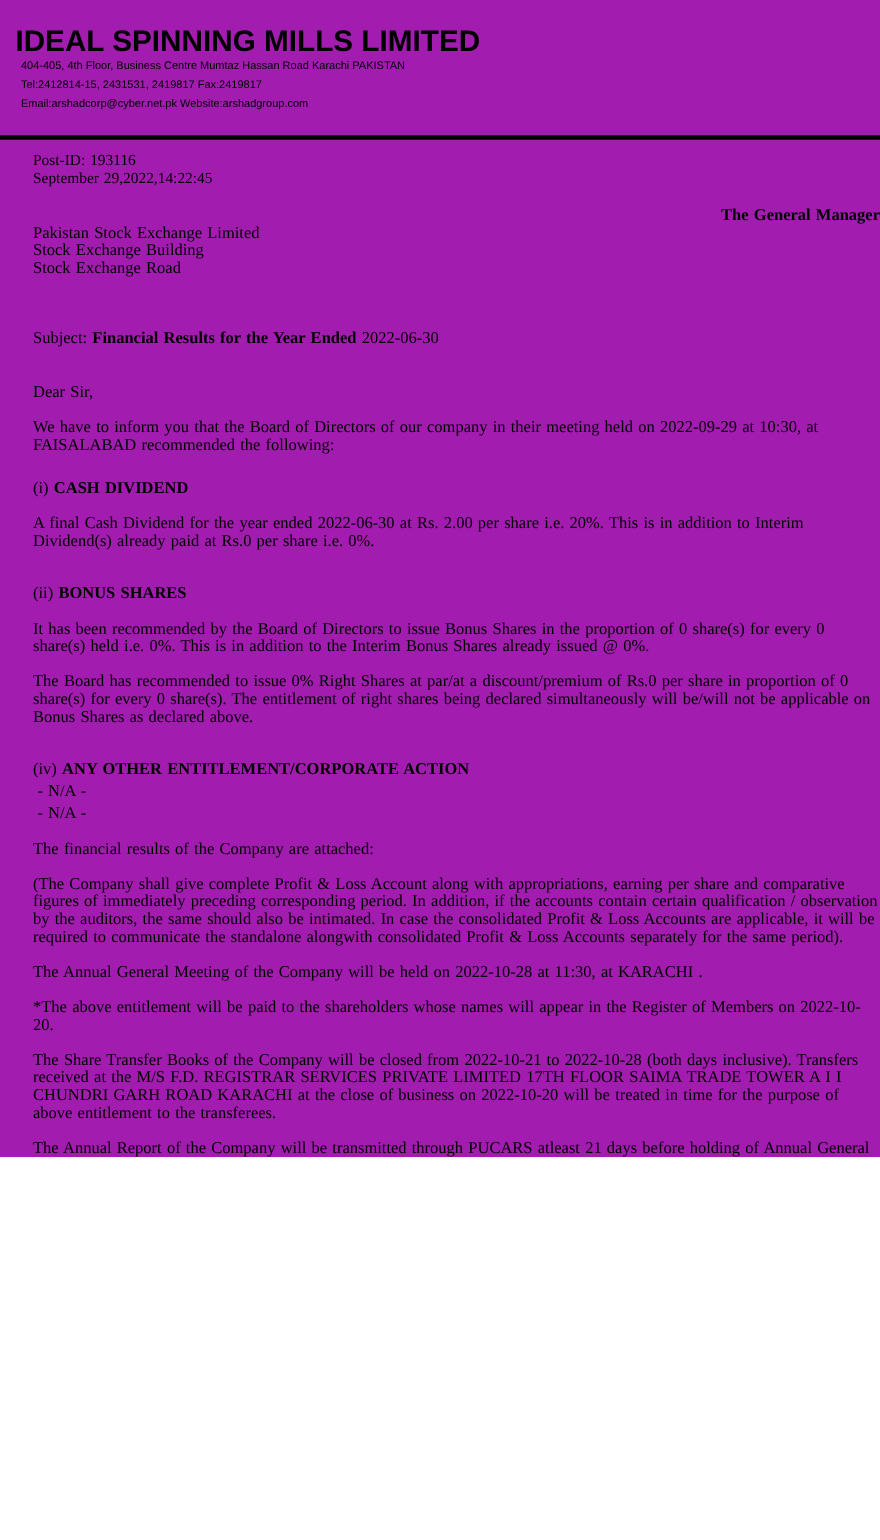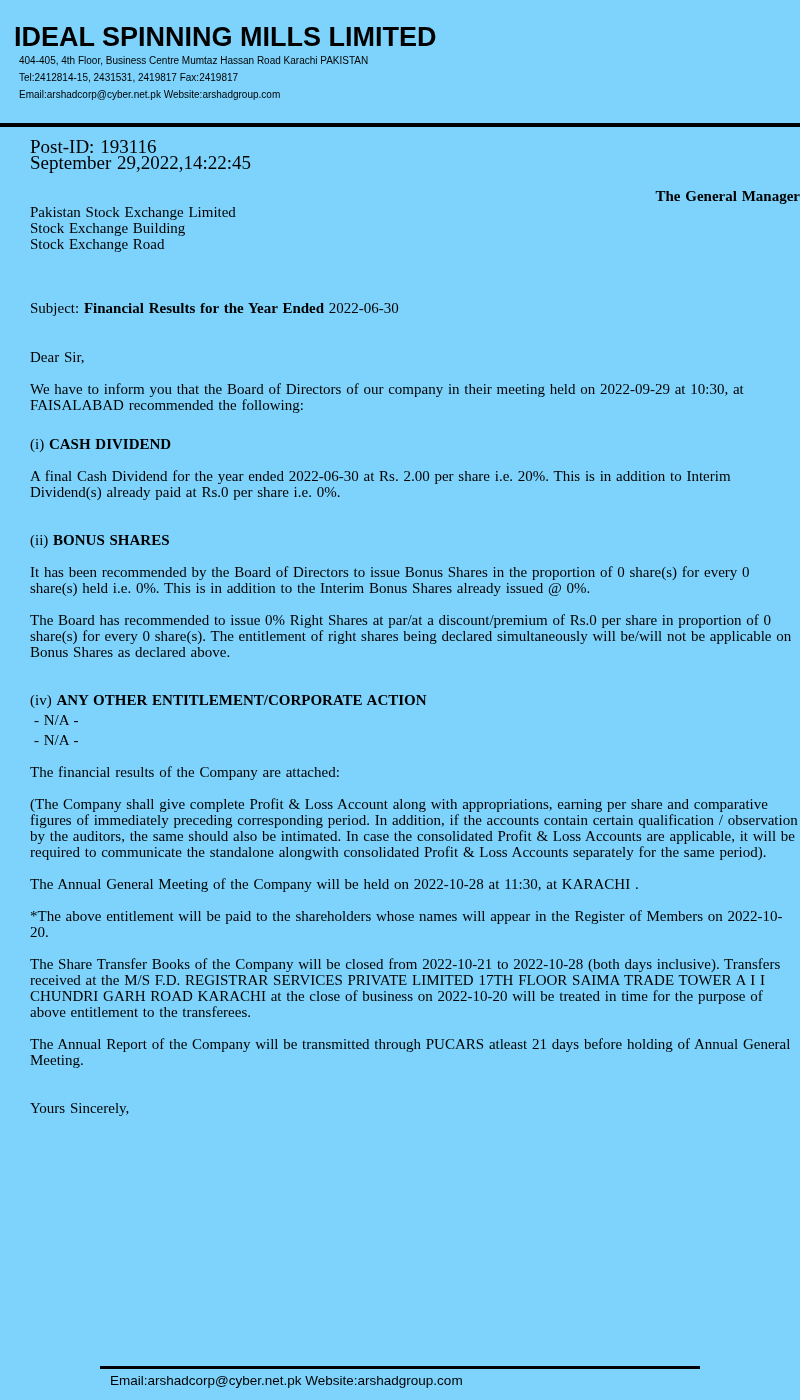--- a/index.html
+++ b/index.html
@@ -1,20 +1,20 @@
 <!DOCTYPE html>
 <html><head>
 <meta charset="utf-8">
 <style>
   html, body { margin: 0; padding: 0; background: #ffffff; }
   .page {
     position: relative;
     width: 800px;
-    height: 1400px;
-    background: #7dd3fc;
+    height: 1052px;
+    background: #a21caf;
     color: #000000;
     font-family: "Liberation Serif", serif;
     overflow: hidden;
   }
   
   .letterhead {
     padding: 22px 16px 0 14px;
     font-family: "Liberation Sans", sans-serif;
   }
   .company-name {
@@ -36,21 +36,21 @@
     width: 100%;
   }
   
   .letter-body {
     margin: 12px 0 0 30px;
     width: 770px;
     font-size: 15px;
     line-height: 16px;
     word-spacing: 1px;
   }
-  .meta { font-size: 19px; }
+  .meta { font-size: 14px; }
   .meta-line { white-space: nowrap; }
   .recipient { margin-top: 17px; }
   .bold, b { font-weight: bold; text-align: right; }
   .subject { margin-top: 48px; }
   .salutation { margin: 33px 0 0 0; }
   .para { margin: 16px 0 0 0; }
   .heading { margin-top: 32px; }
   .heading.first { margin-top: 23px; }
   .na-line { margin: 4px; }
   .signoff { margin: 32px 0 0 0; }

